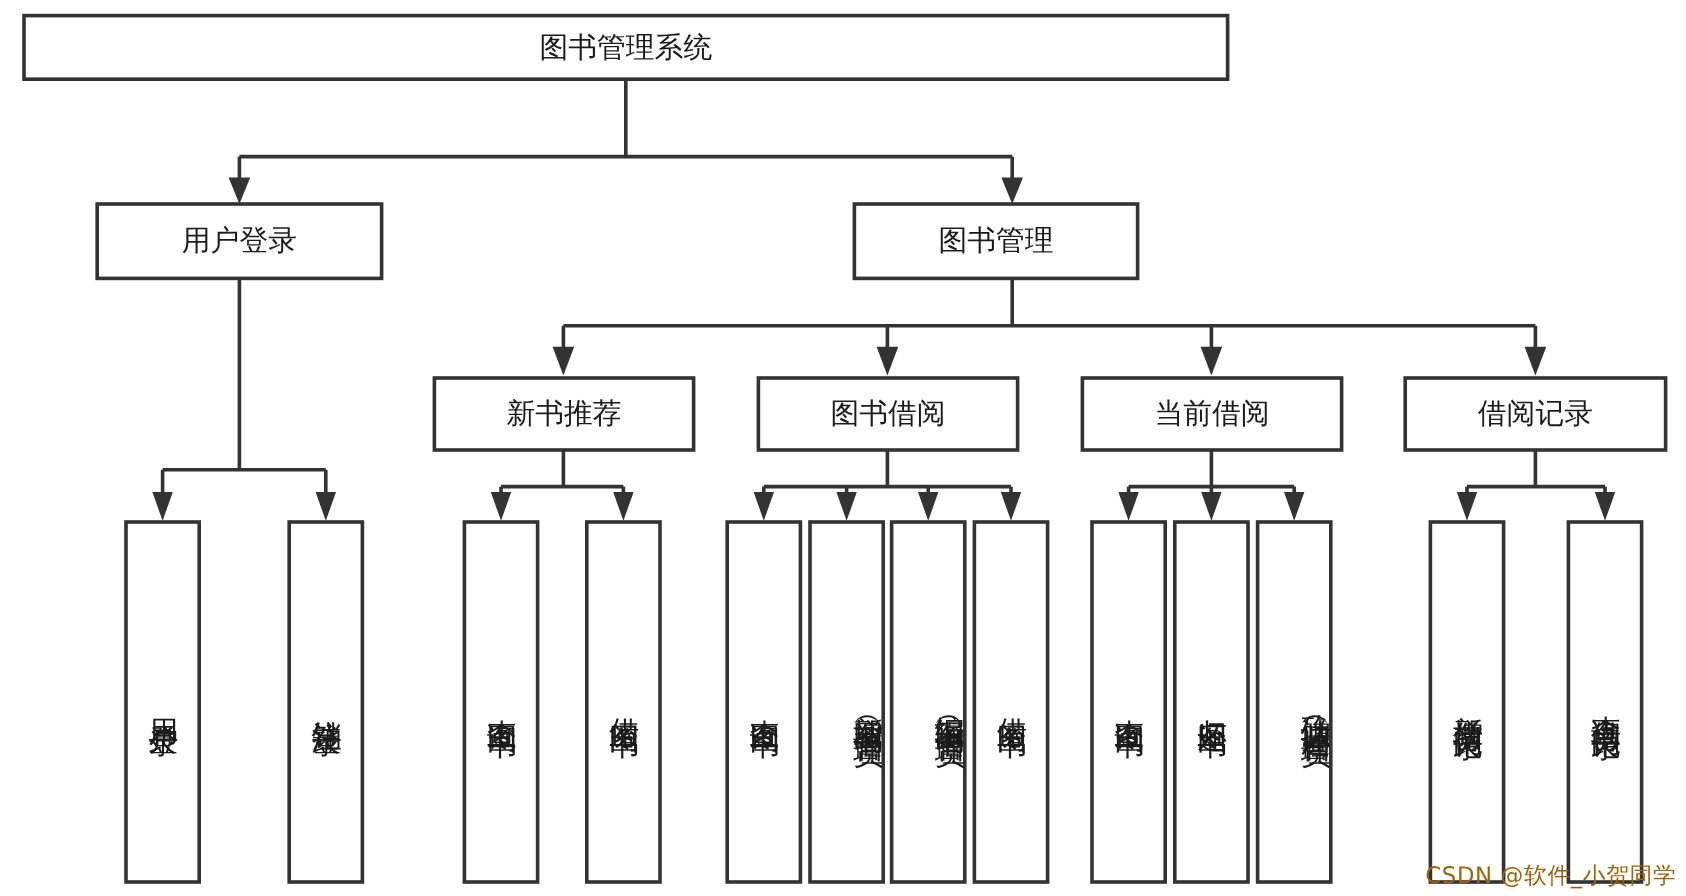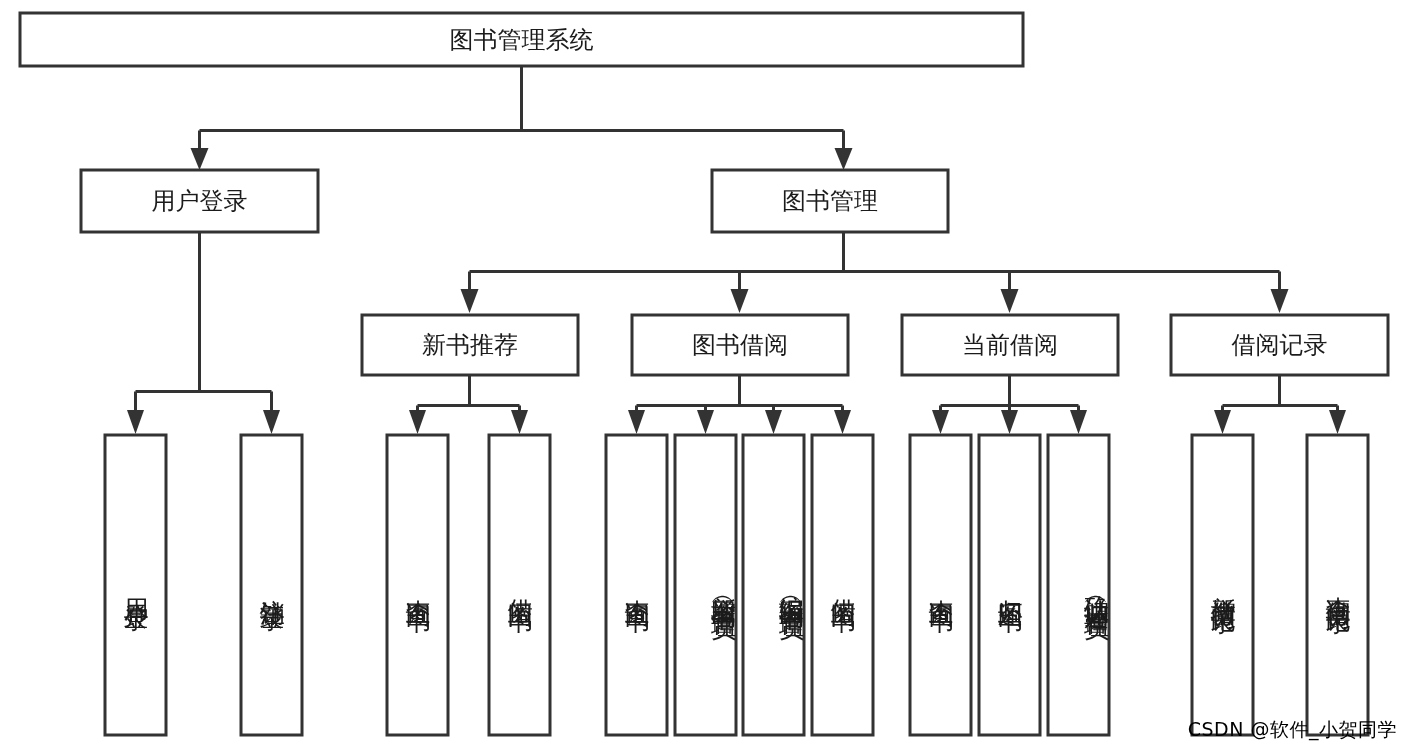--- a/index.html
+++ b/index.html
@@ -68,21 +68,21 @@
   }
   .leaf-label.center {
     align-items: center;
   }
   .watermark {
     position: absolute;
     right: 8px;
     bottom: 4px;
     font-family: "DejaVu Sans", "Liberation Sans", sans-serif;
     font-size: 19px;
-    color: #000000;
+    color: #a16207;
     letter-spacing: 0.5px;
     white-space: nowrap;
   }
 </style>
 </head>
 <body>
 
 <div id="diagram-root">
 
   <svg id="flow" viewBox="0 0 1405 747">

